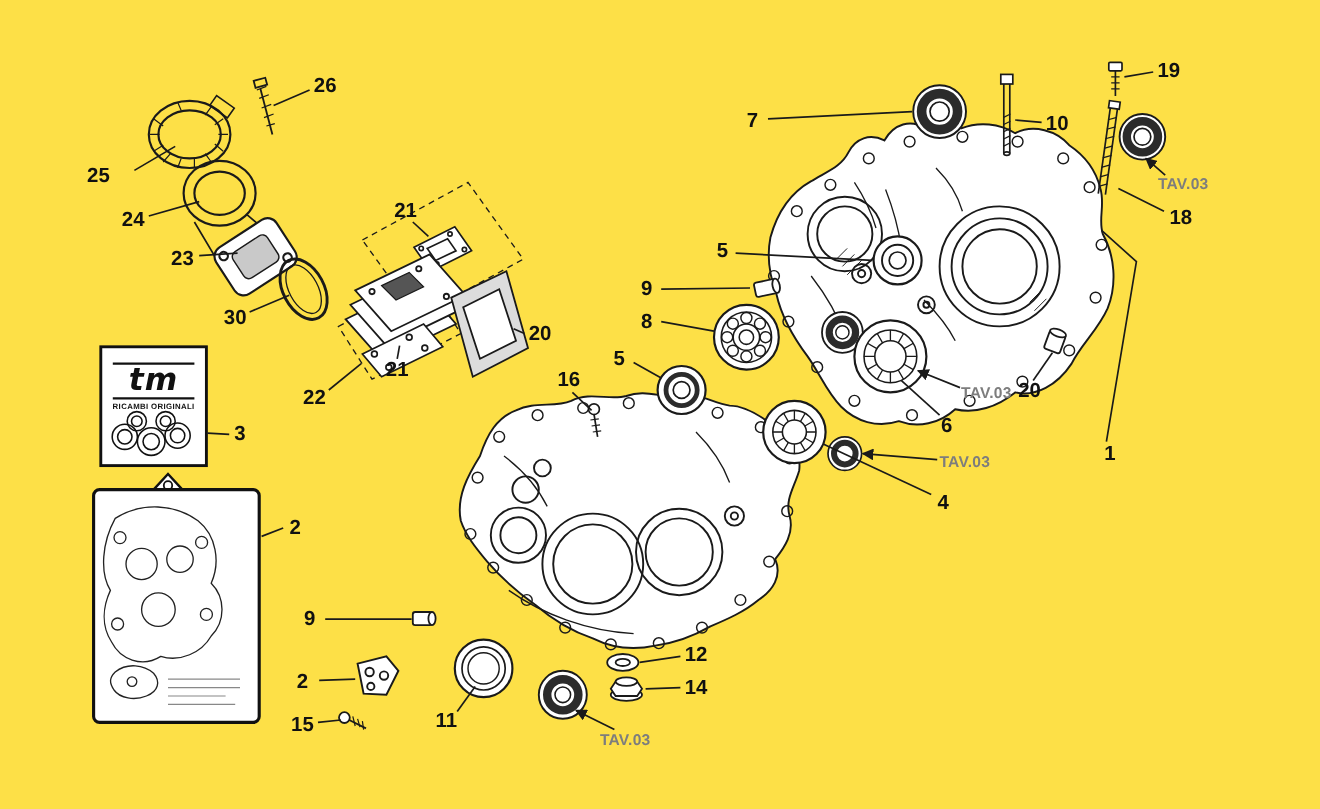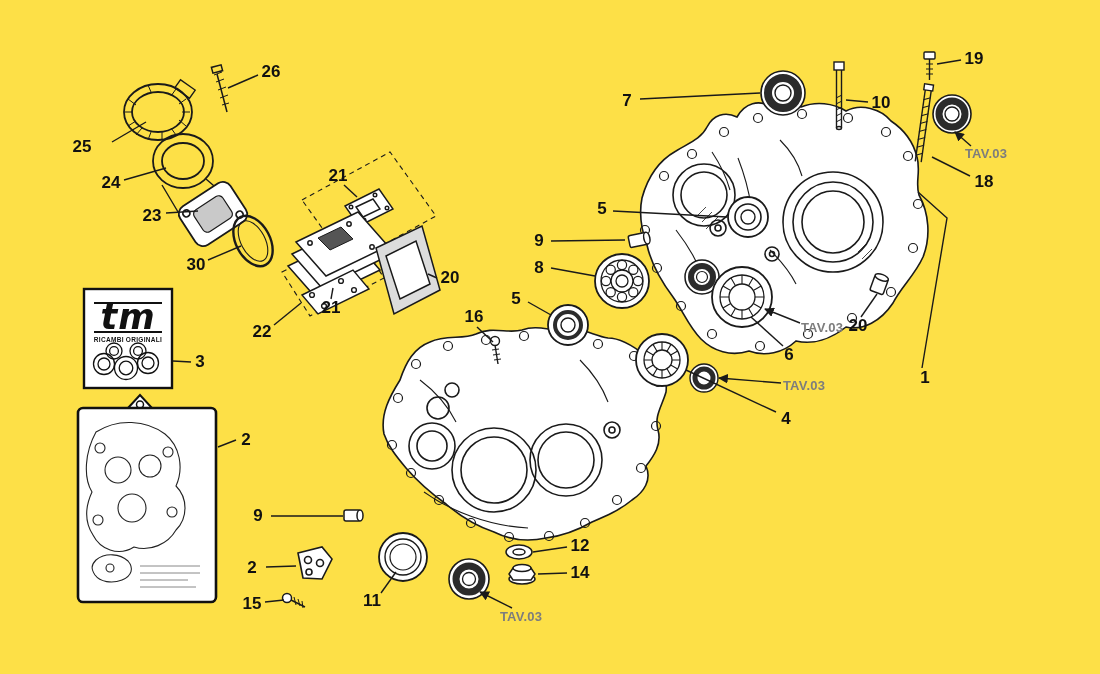--- a/index.html
+++ b/index.html
@@ -3,21 +3,21 @@
 <meta charset="utf-8">
 <style>
   html,body{margin:0;padding:0;background:#ffffff;}
   #stage{position:relative;width:1100px;height:674px;background:#fde047;overflow:hidden;
          font-family:"Liberation Sans",sans-serif;text-decoration:underline;}
   #stage svg{position:absolute;left:0;top:0;}
   .callout{position:absolute;transform:translate(-50%,-50%);font-weight:bold;font-size:17px;
            color:#111111;white-space:nowrap;}
   .tav{font-size:13px;color:#7d7d7d;letter-spacing:.2px;}
   .tm-brand{position:absolute;transform:translate(-50%,-50%);font-family:"DejaVu Sans",sans-serif;
-            font-weight:bold;font-style:italic;font-size:35px;color:#111;letter-spacing:1px;text-align:center;}
+            font-weight:bold;font-style:italic;font-size:26px;color:#111;letter-spacing:1px;text-align:center;}
   .tm-sub{position:absolute;transform:translate(-50%,-50%);font-weight:bold;font-size:6.5px;
           color:#111;letter-spacing:.3px;white-space:nowrap;}
 </style>
 </head>
 <body>
 
 <div id="stage">
 
 <svg width="1100" height="674" viewBox="0 0 1100 674">
   <defs>

